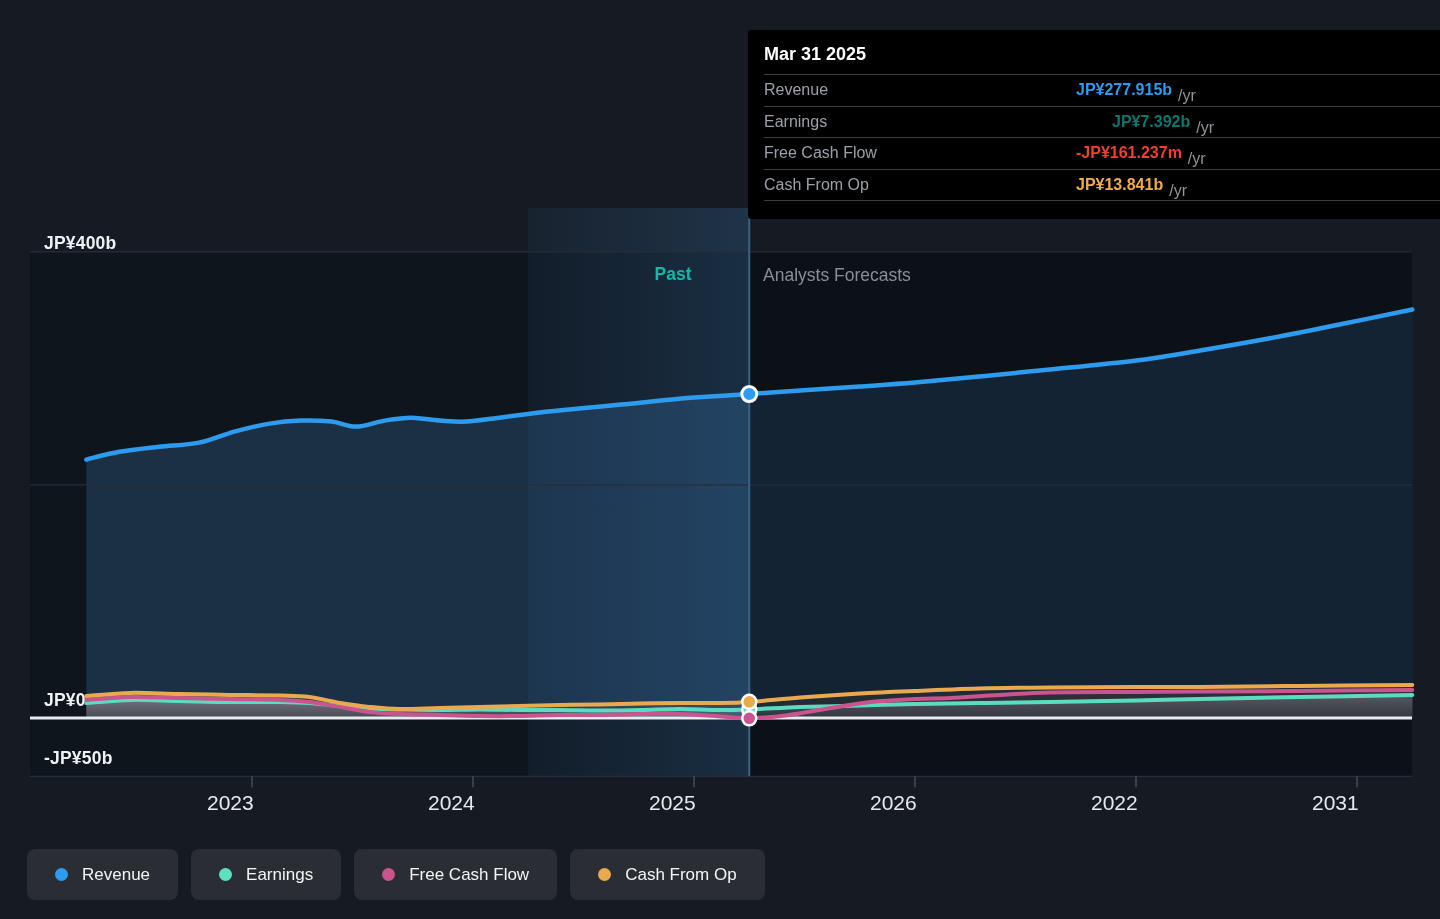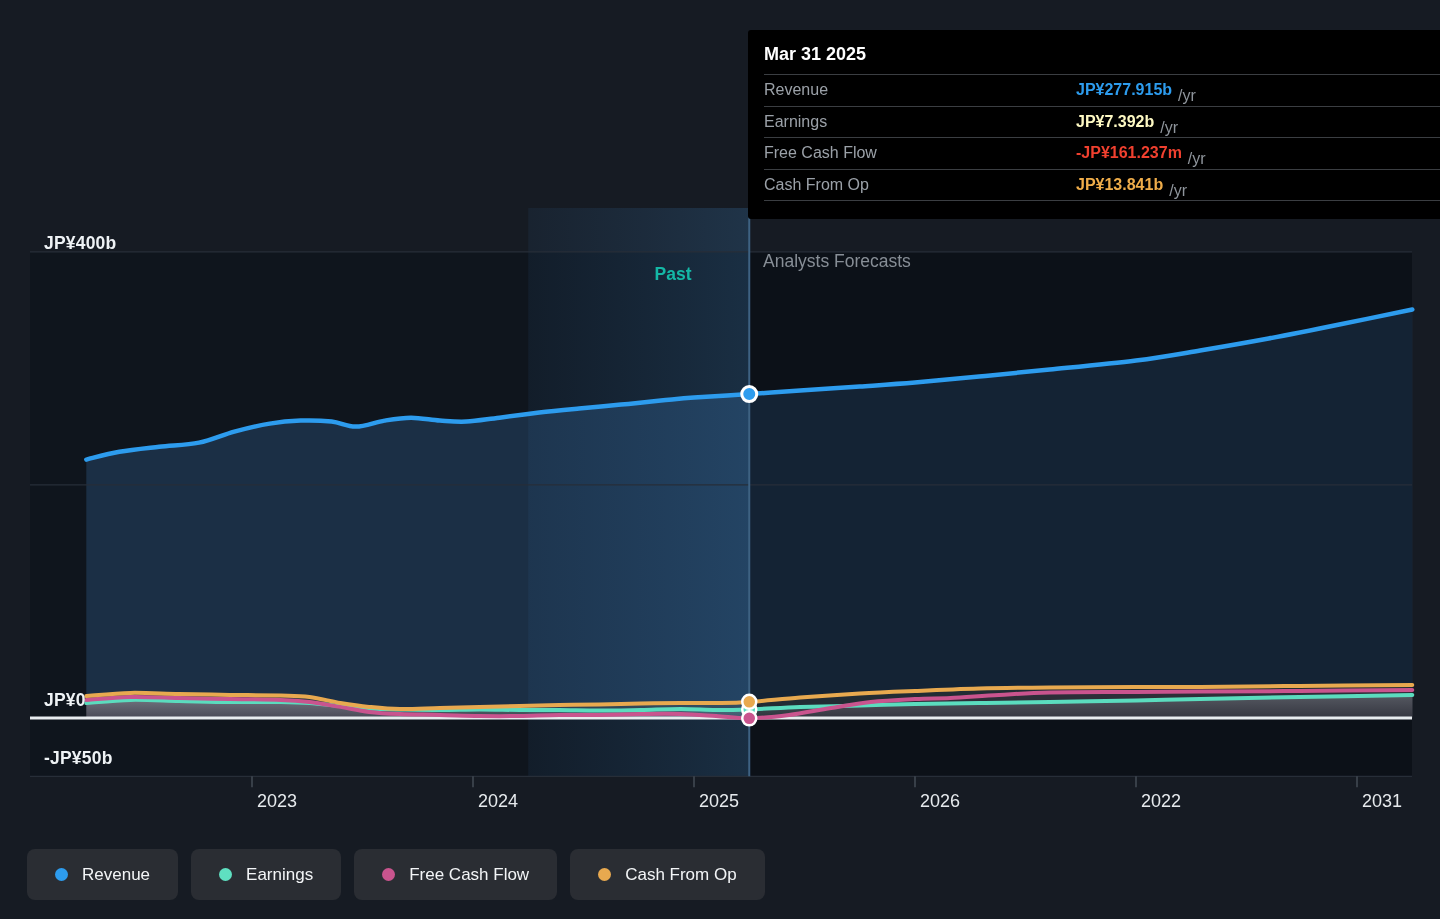--- a/index.html
+++ b/index.html
@@ -5,24 +5,24 @@
   html,body{margin:0;padding:0;background:#161B23;}
   .stage{
     position:relative;width:1440px;height:919px;overflow:hidden;
     background:#161B23;font-family:"Liberation Sans",sans-serif;
     -webkit-font-smoothing:antialiased;
   }
   .stage svg{position:absolute;left:0;top:0;}
 
   
   .ylab{position:absolute;left:44px;color:#EEF2F5;font-size:17.5px;font-weight:bold;letter-spacing:.2px;}
-  .xlab{position:absolute;top:791px;width:90px;text-align:right;color:#E6EAED;font-size:18px;font-weight:500;}
+  .xlab{position:absolute;top:791px;width:90px;text-align:left;color:#E6EAED;font-size:21px;font-weight:500;}
   .past-lab{position:absolute;top:264px;left:613px;width:120px;text-align:center;
     color:#14b8a6;font-size:17.5px;font-weight:bold;}
-  .fc-lab{position:absolute;top:251px;left:763px;color:#878E96;font-size:17.5px;}
+  .fc-lab{position:absolute;top:265px;left:763px;color:#878E96;font-size:17.5px;}
 
   
   .tooltip{position:absolute;left:748px;top:30px;width:709px;background:#000;
     border-radius:3px;padding:0 16px 18px 16px;box-sizing:border-box;z-index:5;}
   .tt-title{height:44px;line-height:48px;color:#FFF;font-size:18px;font-weight:bold;}
   .tt-rows{border-bottom:1px solid #3B3E42;}
   .tt-row{display:flex;align-items:center;height:30.5px;border-top:1px solid #3B3E42;font-size:16px;}
   .tt-label{width:312px;color:#9BA1A8;}
   .tt-val{font-weight:bold;}
   .tt-suffix{color:#8F959C;font-weight:normal;margin-left:6px;margin-top:12px;}
@@ -94,21 +94,21 @@
   <div class="tooltip">
     <div class="tt-title">Mar 31 2025</div>
     <div class="tt-rows">
       <div class="tt-row">
         <span class="tt-label">Revenue</span>
         <span class="tt-val" style="color: rgb(45, 156, 238);">JP¥277.915b</span>
         <span class="tt-suffix">/yr</span>
       </div>
       <div class="tt-row">
         <span class="tt-label">Earnings</span>
-        <span class="tt-val" style="color: #fef9c3;">JP¥7.392b</span>
+        <span class="tt-val" style="color: #0f766e; margin-left: 36px;">JP¥7.392b</span>
         <span class="tt-suffix">/yr</span>
       </div>
       <div class="tt-row">
         <span class="tt-label">Free Cash Flow</span>
         <span class="tt-val" style="color: rgb(240, 64, 47);">-JP¥161.237m</span>
         <span class="tt-suffix">/yr</span>
       </div>
       <div class="tt-row">
         <span class="tt-label">Cash From Op</span>
         <span class="tt-val" style="color: rgb(239, 173, 74);">JP¥13.841b</span>

